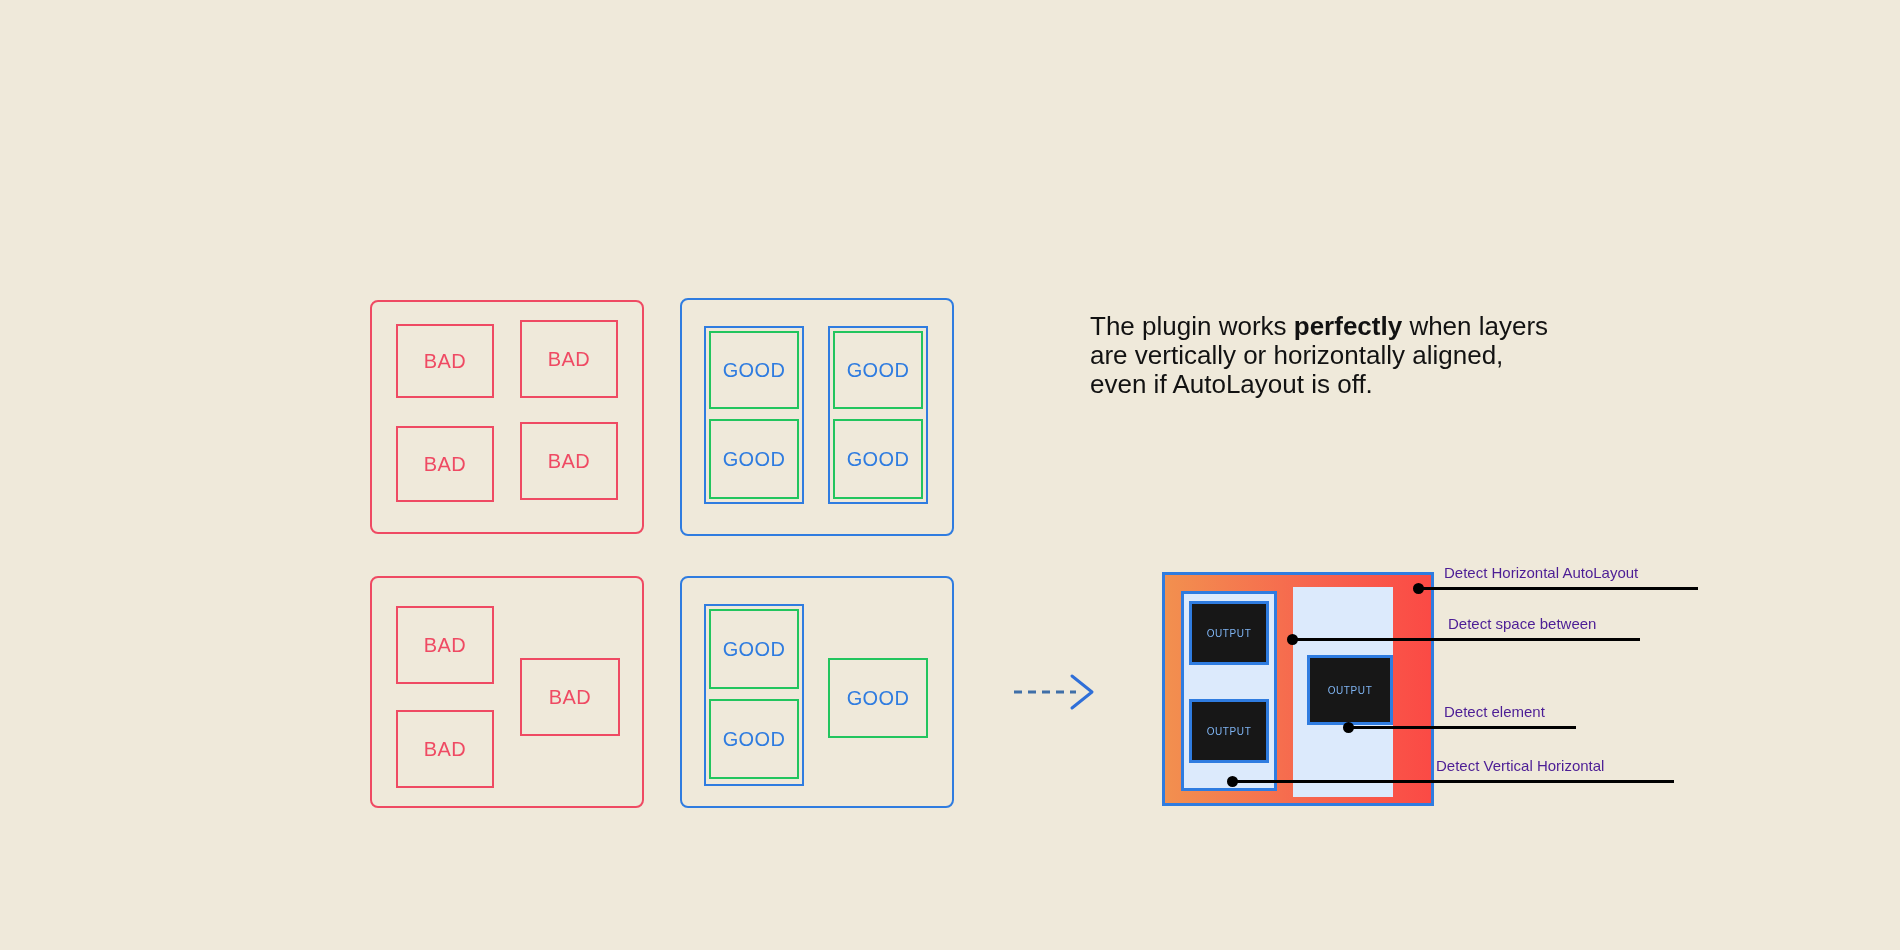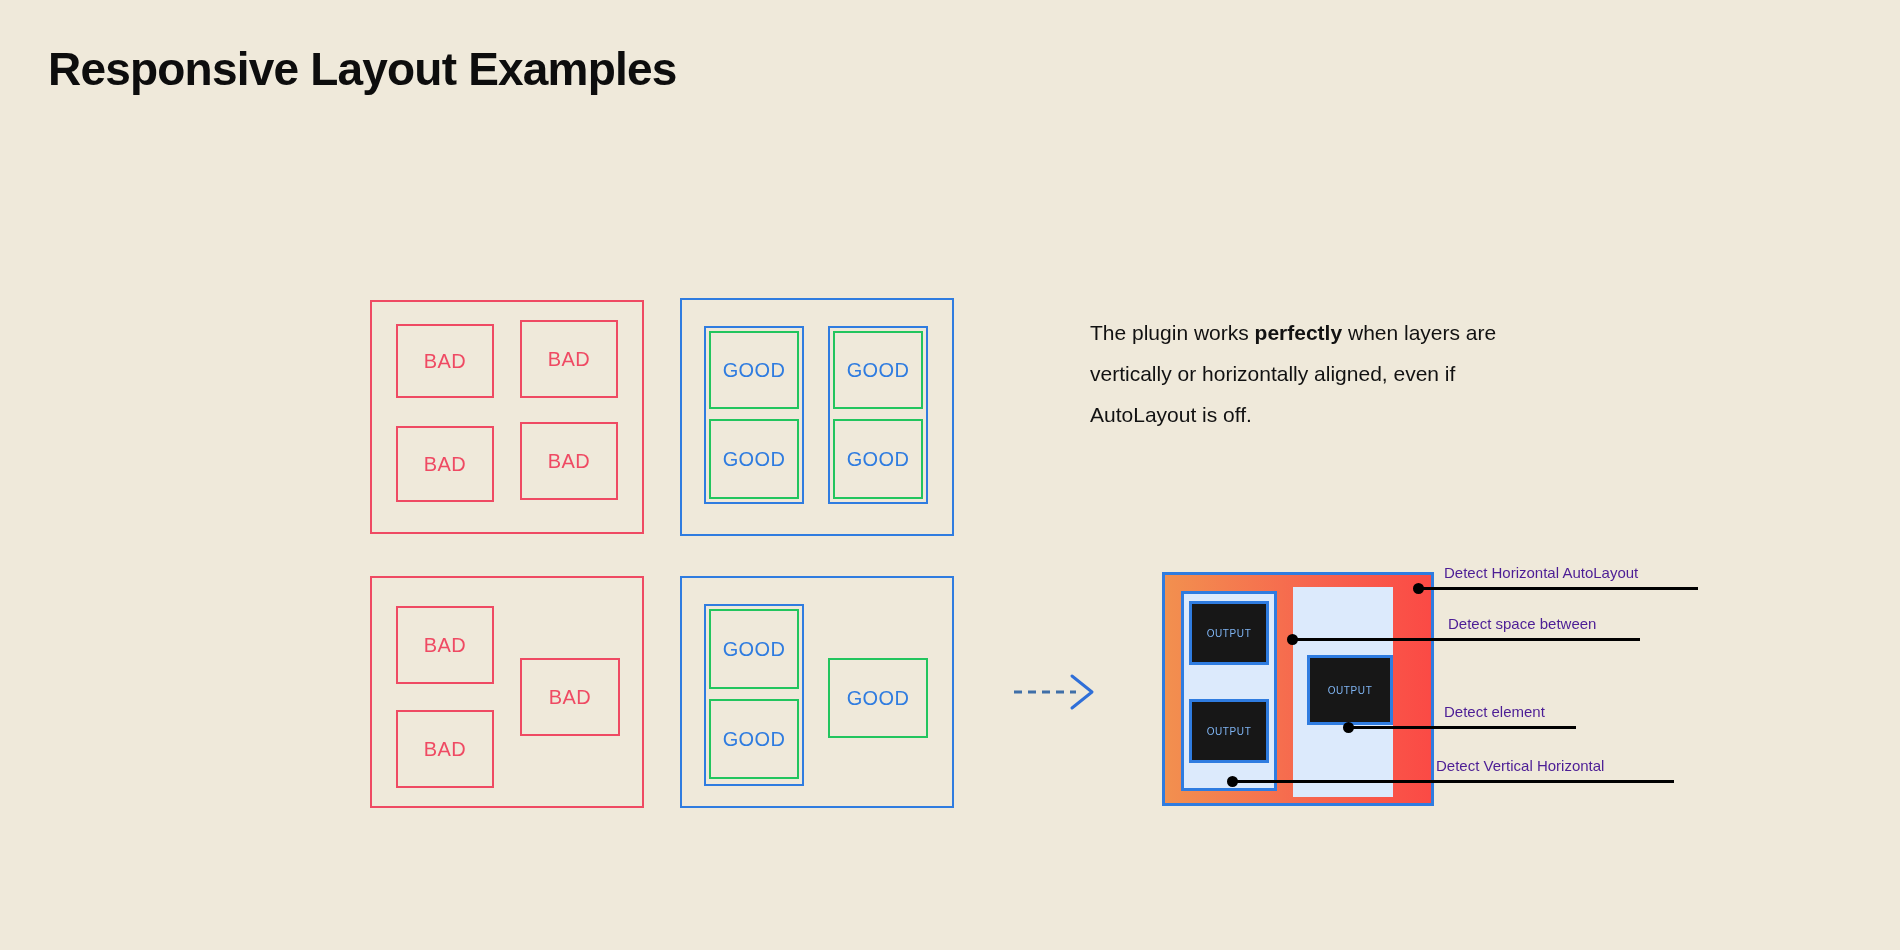--- a/index.html
+++ b/index.html
@@ -13,40 +13,40 @@
   .stage { position:absolute; inset:0; }
 
   
   #page-title {
     position:absolute; left:48px; top:42px;
     font-size:46px; font-weight:bold; color:#0d0d0d;
     letter-spacing:-0.8px; white-space:nowrap;
   }
 
   
-  .panel { position:absolute; background:transparent; }
+  .panel { position:absolute; background:transparent;border-radius:8px; }
   .panel.bad  { border:2px solid #ef4a63; }
   .panel.good { border:2px solid #2f7ce0; }
 
   .cell {
     position:absolute;
     display:flex; align-items:center; justify-content:center;
     font-size:20px; letter-spacing:0.4px;
   }
   .cell.bad  { border:2px solid #ef4a63; color:#ef4a63; }
   .cell.good { border:2px solid #22c55e; color:#2f7ce0; }
 
   .group { position:absolute; border:2px solid #2f7ce0; }
 
   
   #flow-arrow { position:absolute; left:1014px; top:672px; width:84px; height:40px; }
 
   
   #explainer { position:absolute; left:1090px; top:312px; width:470px; }
-  #explainer p { font-size:21px; line-height:41px; color:#121212; }
+  #explainer p { font-size:26px; line-height:29px; color:#121212; }
   #explainer p + p { margin-top:28px; }
   #explainer b { font-weight:bold; }
 
   
   #result-diagram {
     position:absolute; left:1162px; top:572px; width:272px; height:234px;
     border:3px solid #2f7ce0;
     background:linear-gradient(90deg,#f2904f 0%, #f7654e 55%, #fb4a45 100%);
   }
   .pane {
@@ -77,21 +77,20 @@
   .callout .ctext {
     position:absolute; font-size:15px; color:#4c1d95; white-space:nowrap;
     bottom:6px;
   }
 </style>
 </head>
 <body>
 
 <div class="stage">
 
-  <div id="page-title">Responsive Layout Examples</div>
 
   <div class="panel bad" style="left:370px; top:300px; width:274px; height:234px;">
     <div class="cell bad" style="left:24px; top:22px; width:98px; height:74px;">
       <span>BAD</span>
     </div>
     <div class="cell bad" style="left:148px; top:18px; width:98px; height:78px;">
       <span>BAD</span>
     </div>
     <div class="cell bad" style="left:24px; top:124px; width:98px; height:76px;">
       <span>BAD</span>

